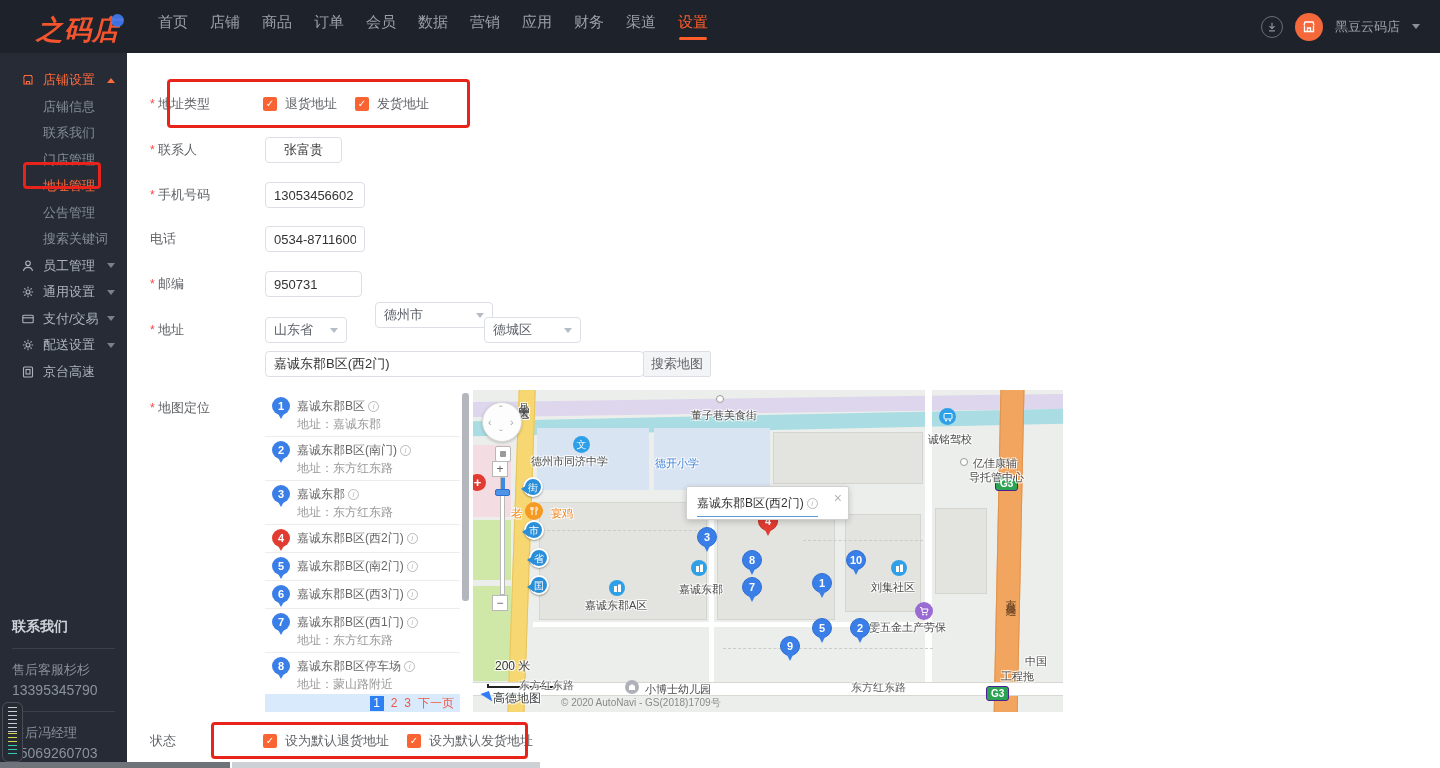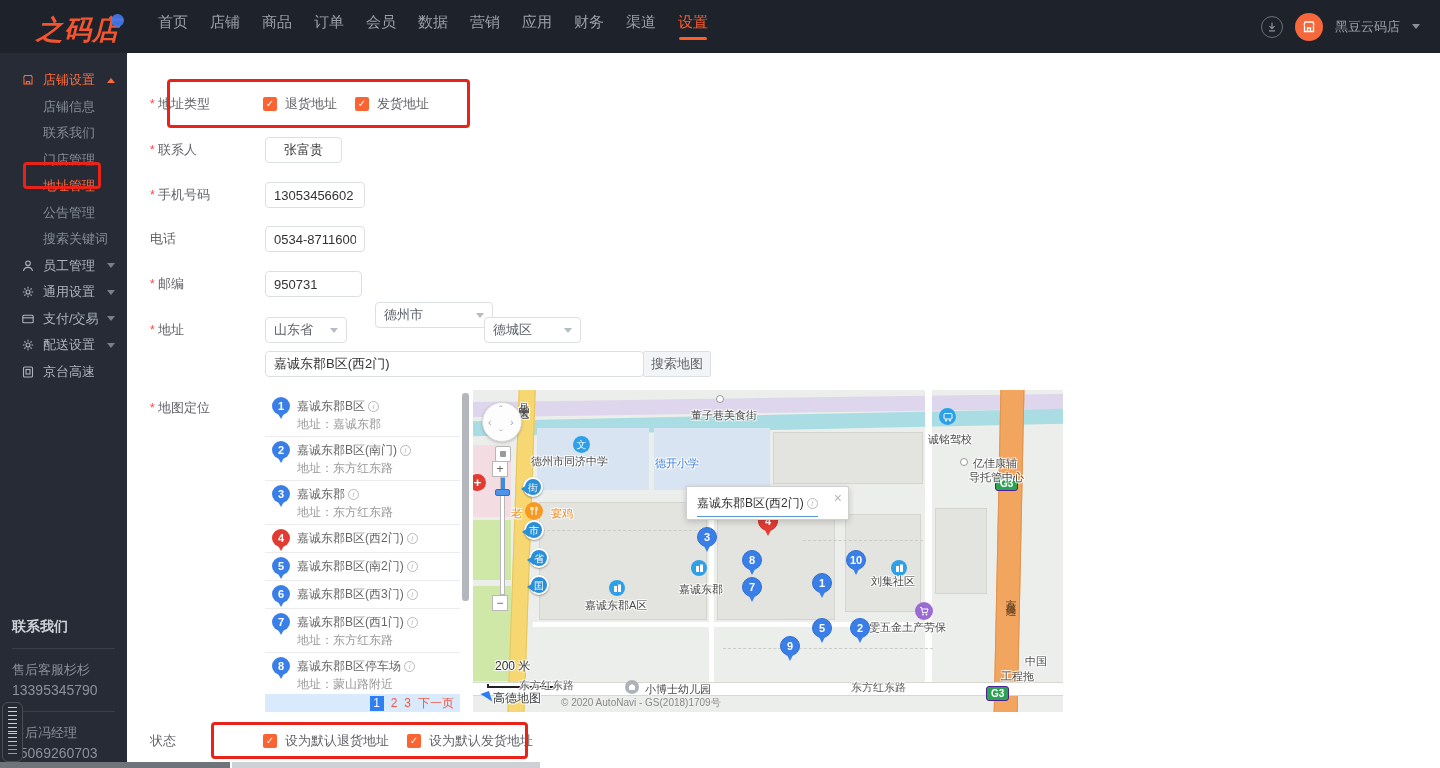--- a/index.html
+++ b/index.html
@@ -471,21 +471,21 @@
   </div>
   <div class="mlabel attr" style="left:88px;top:306px">© 2020 AutoNavi - GS(2018)1709号</div>
 <div class="mlabel " style="left: 218px; top: 18px;">董子巷美食街</div>
     <div class="mlabel " style="left: 58px; top: 64px;">德州市同济中学</div>
     <div class="mlabel blue" style="left: 182px; top: 66px;">德开小学</div>
     <div class="mlabel " style="left: 455px; top: 42px;">诚铭驾校</div>
     <div class="mlabel " style="left: 500px; top: 66px;">亿佳康辅</div>
     <div class="mlabel " style="left: 496px; top: 80px;">导托管中心</div>
     <div class="mlabel " style="left: 206px; top: 192px;">嘉诚东郡</div>
     <div class="mlabel " style="left: 112px; top: 208px;">嘉诚东郡A区</div>
-    <div class="mlabel " style="left: 398px; top: 184px;">刘集社区</div>
+    <div class="mlabel " style="left: 398px; top: 190px;">刘集社区</div>
     <div class="mlabel " style="left: 385px; top: 230px;">烟雯五金土产劳保</div>
     <div class="mlabel " style="left: 172px; top: 292px;">小博士幼儿园</div>
     <div class="mlabel road-label" style="left: 46px; top: 288px;">东方红东路</div>
     <div class="mlabel road-label" style="left: 378px; top: 290px;">东方红东路</div>
     <div class="mlabel " style="left: 552px; top: 264px;">中国</div>
     <div class="mlabel " style="left: 528px; top: 279px;">工程拖</div>
     <div class="mlabel orange" style="left: 38px; top: 116px;">老</div>
     <div class="mlabel orange" style="left: 78px; top: 116px;">宴鸡</div>
     <div class="mpin" style="left: 339px; top: 183px;">1</div>
     <div class="mpin" style="left: 377px; top: 228px;">2</div>

